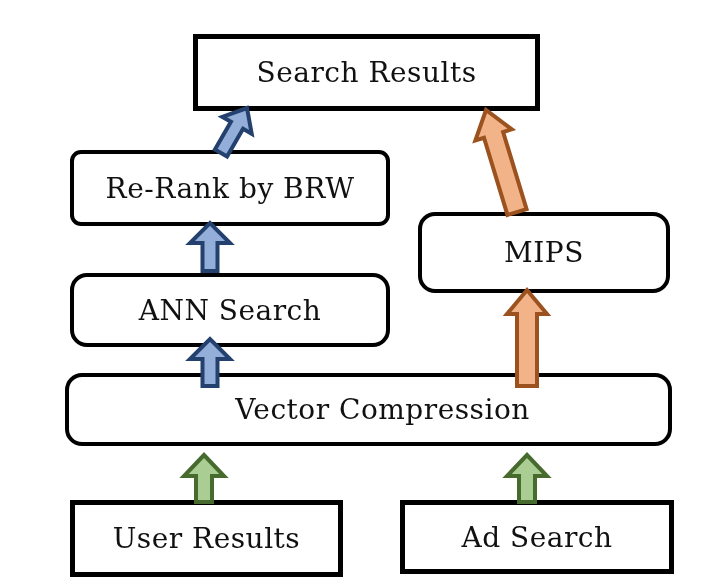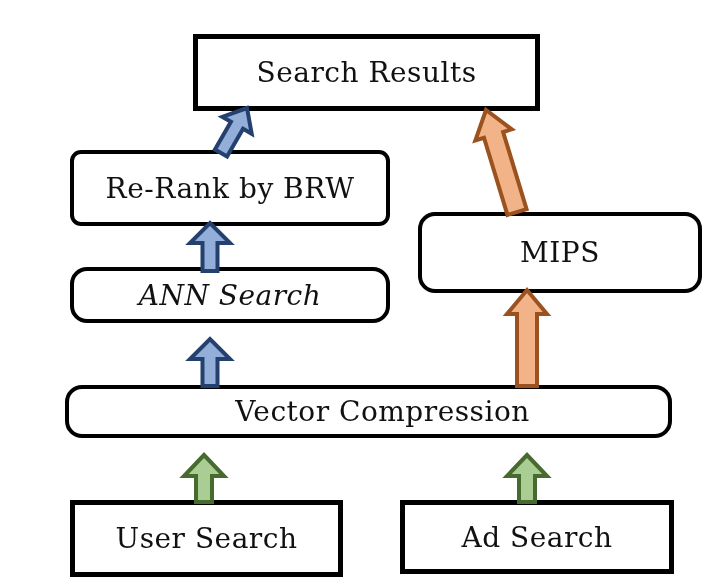--- a/index.html
+++ b/index.html
@@ -44,27 +44,27 @@
 </style>
 </head>
 <body>
 
 <div class="canvas">
 
   <div class="node sharp" style="left:193px; top:13px; width:347px; height:77px;">Search Results</div>
 
   <div class="node rounded" style="left:70px; top:129px; width:320px; height:76px;border-radius:11px;">Re-Rank by BRW</div>
 
-  <div class="node rounded" style="left:418px; top:191px; width:284px; height:81px;">MIPS</div>
+  <div class="node rounded" style="left:418px; top:191px; width:252px; height:81px;">MIPS</div>
 
-  <div class="node rounded" style="left:70px; top:246px; width:320px; height:56px;font-style:italic;">ANN Search</div>
+  <div class="node rounded" style="left:70px; top:252px; width:320px; height:74px;">ANN Search</div>
 
-  <div class="node rounded" style="left:65px; top:364px; width:607px; height:53px;padding-left:28px;">Vector Compression</div>
+  <div class="node rounded" style="left:65px; top:352px; width:607px; height:73px;padding-left:28px;">Vector Compression</div>
 
-  <div class="node sharp" style="left:70px; top:479px; width:273px; height:77px;">User Search</div>
+  <div class="node sharp" style="left:70px; top:479px; width:273px; height:77px;">User Results</div>
 
   <div class="node sharp" style="left:400px; top:479px; width:274px; height:74px;">Ad Search</div>
 
   <svg class="arrow-layer" viewBox="0 0 726 586" xmlns="http://www.w3.org/2000/svg">
       <polygon points="-7,0 -7,-31.971145840745123 -17,-31.971145840745123 0,-51.97114584074512 17,-31.971145840745123 7,-31.971145840745123 7,0" transform="translate(221,132) rotate(30.01836742760908)" fill="#93aed9" stroke="#24406e" stroke-width="4" stroke-linejoin="miter"></polygon>
       <polygon points="-7.5,0 -7.5,-28 -20,-28 0,-48 20,-28 7.5,-28 7.5,0" transform="translate(210,250) rotate(0)" fill="#93aed9" stroke="#24406e" stroke-width="4" stroke-linejoin="miter"></polygon>
       <polygon points="-7.5,0 -7.5,-27 -20,-27 0,-47 20,-27 7.5,-27 7.5,0" transform="translate(210,365) rotate(0)" fill="#93aed9" stroke="#24406e" stroke-width="4" stroke-linejoin="miter"></polygon>
       <polygon points="-10,0 -10,-80.60675400742676 -19,-80.60675400742676 0,-106.60675400742676 19,-80.60675400742676 10,-80.60675400742676 10,0" transform="translate(517,191) rotate(-16.905158098635653)" fill="#f2b388" stroke="#9c521f" stroke-width="4" stroke-linejoin="miter"></polygon>
       <polygon points="-10,0 -10,-72 -20,-72 0,-96 20,-72 10,-72 10,0" transform="translate(527,365) rotate(0)" fill="#f2b388" stroke="#9c521f" stroke-width="4" stroke-linejoin="miter"></polygon>
       <polygon points="-8,0 -8,-26 -20,-26 0,-47 20,-26 8,-26 8,0" transform="translate(204,481) rotate(0)" fill="#a9cd92" stroke="#476b2f" stroke-width="4" stroke-linejoin="miter"></polygon>

